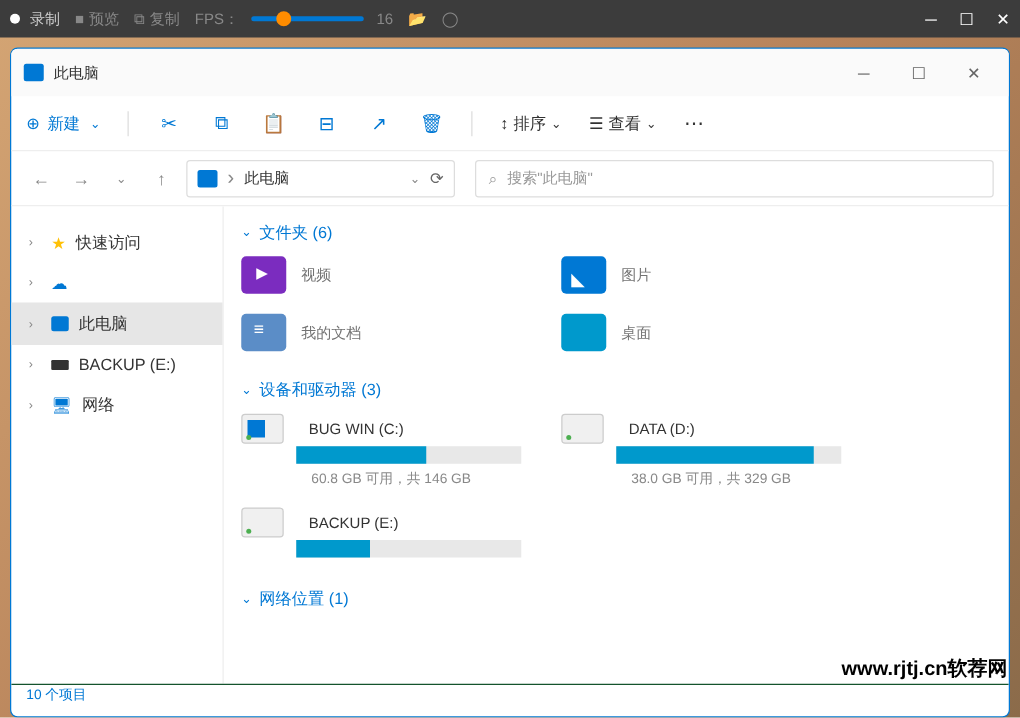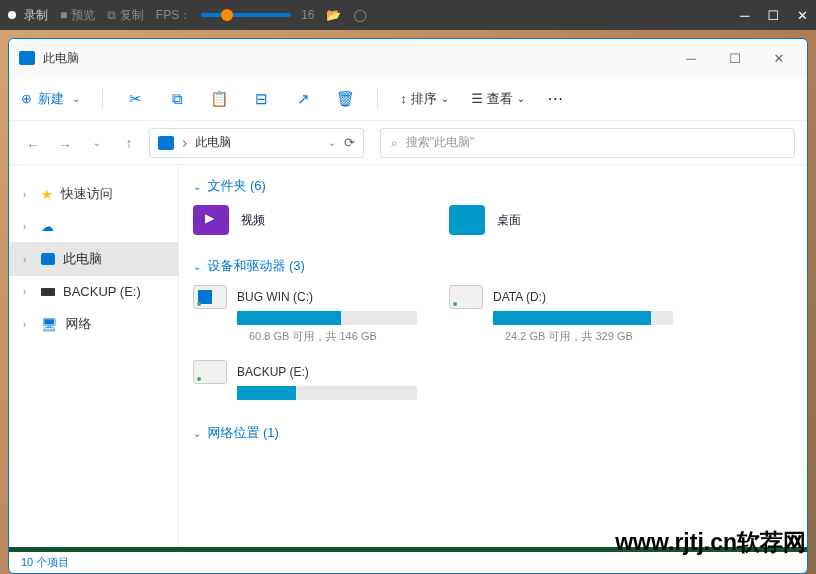--- a/index.html
+++ b/index.html
@@ -46,47 +46,47 @@
 .sidebar .star { color: #ffc107; }
 .sidebar .cloud { color: #0078d4; }
 .sidebar .pc { width: 14px; height: 12px; background: #0078d4; border-radius: 2px; display: inline-block; }
 .sidebar .drive { width: 14px; height: 8px; background: #333; border-radius: 1px; display: inline-block; }
 .sidebar .net { color: #0078d4; }
 
 .content { flex: 1; padding: 12px 0 12px 14px; overflow-y: auto; position: relative; }
 .section-hdr { display: flex; align-items: center; gap: 6px; color: #0078d4; font-size: 13px; margin-bottom: 10px; cursor: pointer; }
 .section-hdr .schev { font-size: 10px; }
 .folders-grid { display: grid; grid-template-columns: 256px 256px; row-gap: 16px; margin-bottom: 22px; }
-.folder-item { display: flex; align-items: center; gap: 12px; font-size: 12px; color: #0f172a; cursor: pointer; }
+.folder-item { display: flex; align-items: center; gap: 12px; font-size: 12px; color: #737373; cursor: pointer; }
 .folder-icon { width: 36px; height: 30px; border-radius: 4px; position: relative; }
 .fi-video { background: #7b2cbf; }
 .fi-video::after { content: '▶'; position: absolute; left: 12px; top: 6px; color: #fff; font-size: 12px; }
 .fi-pic { background: #0078d4; }
 .fi-pic::after { content: '◣'; position: absolute; left: 8px; bottom: 4px; color: #fff; font-size: 14px; }
 .fi-doc { background: #5b8dc7; }
 .fi-doc::after { content: '≡'; position: absolute; left: 10px; top: 4px; color: #fff; font-size: 14px; }
 .fi-dl { background: #00b074; }
 .fi-dl::after { content: '↓'; position: absolute; left: 13px; top: 4px; color: #fff; font-size: 16px; font-weight: bold; }
 .fi-music { background: #ff6b35; }
 .fi-music::after { content: '♪'; position: absolute; left: 12px; top: 4px; color: #fff; font-size: 16px; }
 .fi-desk { background: #0099cc; }
 
 .drives-grid { display: grid; grid-template-columns: 256px 256px; row-gap: 16px; margin-bottom: 20px; }
 .drive-item { cursor: pointer; }
-.drive-top { display: flex; align-items: center; gap: 10px; font-size: 12px; color: #333; margin-bottom: 2px; }
+.drive-top { display: flex; align-items: center; gap: 20px; font-size: 12px; color: #333; margin-bottom: 2px; }
 .drive-ico { width: 34px; height: 24px; background: #f0f0f0; border: 1px solid #ccc; border-radius: 3px; position: relative; }
 .drive-ico.win::before { content: ''; position: absolute; left: 4px; top: 4px; width: 14px; height: 14px; background: #0078d4; }
 .drive-ico::after { content: ''; position: absolute; left: 3px; bottom: 2px; width: 4px; height: 4px; background: #4caf50; border-radius: 50%; }
 .drive-bar { height: 14px; background: #e8e8e8; position: relative; margin-left: 44px; margin-bottom: 4px; width: 180px; }
 .drive-fill { height: 100%; background: #0099cc; }
 .drive-info { font-size: 11px; color: #888; margin-left: 56px; }
 
-.status-bar { height: 26px; border-top: 5px solid #14532d; display: flex; align-items: center; padding: 0 12px; font-size: 11px; color: #0078d4; }
-
-.watermark { position: absolute; right: 10px; bottom: 16px; font-size: 23px; font-weight: bold; color: #000; font-family: Arial, sans-serif; z-index: 100; }
+.status-bar { height: 26px; border-top: 1px solid #14532d; display: flex; padding: 0 12px; font-size: 11px; color: #0078d4; }
+
+.watermark { position: absolute; right: 10px; bottom: 28px; font-size: 16px; font-weight: bold; color: #000; font-family: Arial, sans-serif; z-index: 100; }
 </style>
 </head>
 <body>
 
 <div class="recorder-bar">
   <div class="rec-item">
       <span class="rec-dot"></span>
       <span>录制</span>
     </div>
   <div class="rec-item icon-gray">
@@ -199,20 +199,28 @@
       <div class="section-hdr">
           <span class="schev">⌄</span>
           <span>文件夹 (6)</span>
         </div>
       <div class="folders-grid">
         <div class="folder-item">
             <div class="folder-icon fi-video"></div>
             <span>视频</span>
           </div>
         <div class="folder-item">
+            <div class="folder-icon fi-pic"></div>
+            <span>图片</span>
+          </div>
+        <div class="folder-item">
+            <div class="folder-icon fi-doc"></div>
+            <span>我的文档</span>
+          </div>
+        <div class="folder-item">
             <div class="folder-icon fi-desk"></div>
             <span>桌面</span>
           </div>
       </div>
 
       <div class="section-hdr">
           <span class="schev">⌄</span>
           <span>设备和驱动器 (3)</span>
         </div>
       <div class="drives-grid">
@@ -227,21 +235,21 @@
           <div class="drive-info">60.8 GB 可用，共 146 GB</div>
         </div>
         <div class="drive-item">
           <div class="drive-top">
               <div class="drive-ico"></div>
               <span>DATA (D:)</span>
             </div>
           <div class="drive-bar">
               <div class="drive-fill" style="width:88%"></div>
             </div>
-          <div class="drive-info">24.2 GB 可用，共 329 GB</div>
+          <div class="drive-info">38.0 GB 可用，共 329 GB</div>
         </div>
         <div class="drive-item">
           <div class="drive-top">
               <div class="drive-ico"></div>
               <span>BACKUP (E:)</span>
             </div>
           <div class="drive-bar">
               <div class="drive-fill" style="width:33%"></div>
             </div>
         </div>

